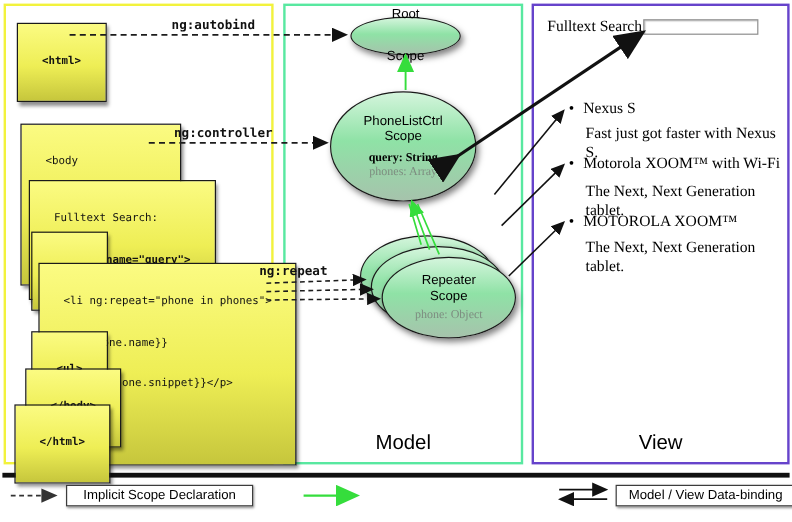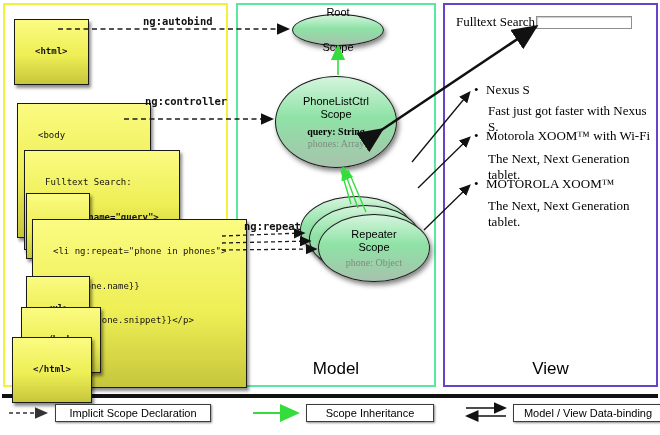--- a/index.html
+++ b/index.html
@@ -97,22 +97,22 @@
 
   <div class="codebox tag" style="left:21px;top:307px;">
     <div class="line">&lt;/body&gt;</div>
   </div>
 
   <div class="codebox tag" style="left:12px;top:337px;">
     <div class="line">&lt;/html&gt;</div>
   </div>
 
   <div class="alabel" style="left:143px;top:15px;">ng:autobind</div>
-  <div class="alabel" style="left:134px;top:95px;padding-left:11px;">ng:controller</div>
-  <div class="alabel" style="left:244px;top:220px;">ng:repeat</div>
+  <div class="alabel" style="left:134px;top:105px;padding-left:11px;">ng:controller</div>
+  <div class="alabel" style="left:216px;top:220px;">ng:repeat</div>
 
   <div class="ellipse" style="left:292px;top:14px;width:90px;height:30px;gap:22px;">
     <div class="etitle">Root</div>
     <div class="etitle">Scope</div>
   </div>
 
   <div class="ellipse" style="left:275px;top:76px;width:120px;height:90px;">
     <div class="etitle">PhoneListCtrl</div>
     <div class="etitle">Scope</div>
     <div style="height:5px;"></div>
@@ -136,21 +136,20 @@
   <div class="vitem-desc serif" style="left:488px;top:103px;">Fast just got faster with Nexus S.</div>
 
   <div class="vitem-name serif" style="left:474px;top:128px;"><span class="bullet">•</span><span>Motorola XOOM™  with Wi-Fi</span></div>
   <div class="vitem-desc serif" style="left:488px;top:151px;">The Next, Next Generation tablet.</div>
 
   <div class="vitem-name serif" style="left:474px;top:176px;"><span class="bullet">•</span><span>MOTOROLA XOOM™</span></div>
   <div class="vitem-desc serif" style="left:488px;top:198px;">The Next, Next Generation tablet.</div>
 
   <div id="divider"></div>
   <div class="legend-box" style="left:55px;width:140px;">Implicit Scope Declaration</div>
-  <div class="legend-box" style="left:306px;width:112px;">Scope Inheritance</div>
   <div class="legend-box" style="left:513px;width:134px;">Model / View Data-binding</div>
 
   <svg id="overlay">
     <defs>
       <marker id="mb" markerWidth="9" markerHeight="8" refX="7" refY="4" orient="auto">
         <path d="M0,0 L9,4 L0,8 z" fill="#111"></path>
       </marker>
       <marker id="mbBig" markerWidth="10" markerHeight="9" refX="8" refY="4.5" orient="auto">
         <path d="M0,0 L10,4.5 L0,9 z" fill="#111"></path>
       </marker>

